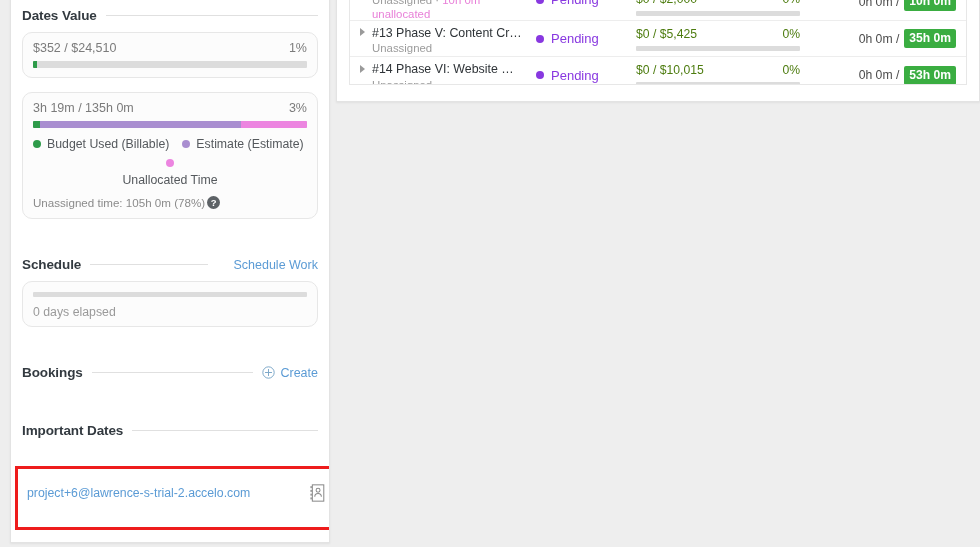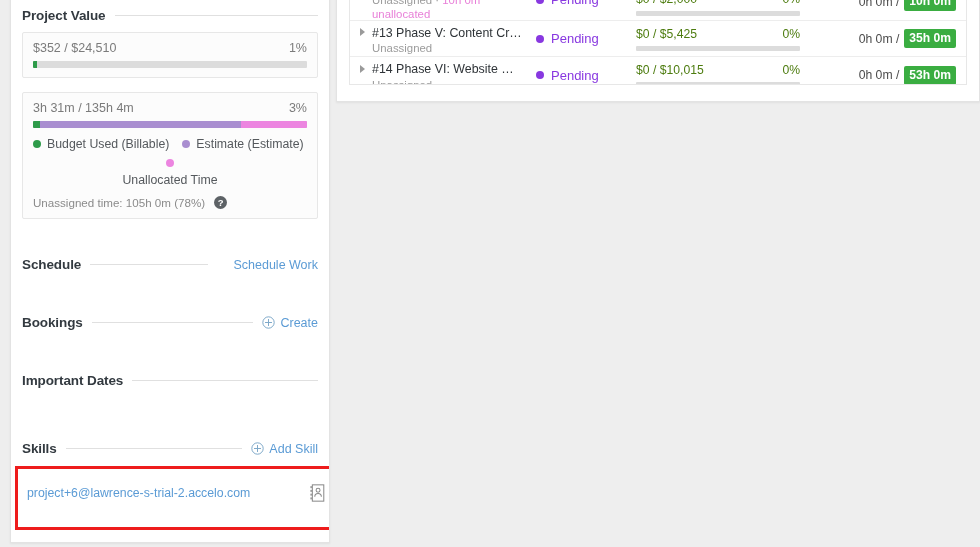--- a/index.html
+++ b/index.html
@@ -43,21 +43,21 @@
     cursor: pointer;
   }
   .sec-action.plain { color: #5b9bd5; margin-left: 16px; }
   .plus-ico { width: 13px; height: 13px; display: block; }
   .plus-ico svg { display: block; }
 
   
   .panel {
     border: 1px solid #e7e7e7;
     background: #fcfcfc;
-    border-radius: 2px;
+    border-radius: 10px;
     padding: 8px 10px 9px 10px;
     margin-bottom: 4px;
   }
   .panel-row {
     display: flex; justify-content: space-between; align-items: baseline;
     font-size: 12.5px; color: #7b7b7b;
     margin-bottom: 6px;
   }
   .panel-row .pct { color: #7b7b7b; }
 
@@ -69,21 +69,21 @@
   .bar span { display: block; height: 100%; }
 
   .legend {
     margin-top: 9px; display: flex; flex-wrap: wrap;
     gap: 8px 13px; align-items: center;
   }
   .legend-item { display: flex; align-items: center; gap: 6px; font-size: 12.3px; color: #55595d; }
   .dot { width: 8px; height: 8px; border-radius: 50%; display: block; flex: none; }
 
   .note {
-    margin-top: 9px; display: flex; align-items: center; gap: 9px;
+    margin-top: 9px; display: flex; align-items: center; gap: 2px;
     font-size: 11.6px; color: #8b8b8b;
   }
   .help-ico {
     width: 13px; height: 13px; border-radius: 50%;
     background: #5d6266; color: #fff;
     font-size: 9.5px; font-weight: bold; line-height: 13px;
     text-align: center; display: block; flex: none; cursor: pointer;
   }
 
   .sched-panel { padding: 10px 10px 7px 10px; }
@@ -176,38 +176,38 @@
   }
 </style>
 </head>
 <body>
 
 <div class="page">
 
   <div class="sidebar">
 
     <div class="sec-head">
-      <div class="sec-title">Project Value</div>
+      <div class="sec-title">Dates Value</div>
       <div class="sec-rule"></div>
     </div>
     <div class="panel">
       <div class="panel-row">
         <span>$352 / $24,510</span>
         <span class="pct">1%</span>
       </div>
       <div class="bar">
         <span id="ev-used" style="width: 1.6%; background: rgb(46, 155, 74);"></span>
       </div>
     </div>
 
     <div class="spacer-xs"></div>
 
     <div class="panel">
       <div class="panel-row">
-        <span>3h 31m / 135h 4m</span>
+        <span>3h 19m / 135h 0m</span>
         <span class="pct">3%</span>
       </div>
       <div class="bar">
         <span id="pb-used" style="width: 2.6%; background: rgb(46, 155, 74);"></span>
         <span id="pb-rem" style="width: 73.4%; background: rgb(169, 142, 208);"></span>
         <span id="pb-unalloc" style="width: 24%; background: rgb(236, 133, 224);"></span>
       </div>
       <div class="legend" id="progress-legend">
           <div class="legend-item">
             <span class="dot" style="background: rgb(46, 155, 74);"></span>
@@ -227,20 +227,24 @@
         <span class="help-ico">?</span>
       </div>
     </div>
 
     <div class="spacer-sm"></div>
 
     <div class="sec-head">
       <div class="sec-title">Schedule</div>
       <div class="sec-rule"></div>
       <div class="sec-action plain">Schedule Work</div>
+    </div>
+    <div class="panel sched-panel">
+      <div class="sched-bar"></div>
+      <div class="sched-label">0 days elapsed</div>
     </div>
 
     <div class="spacer-sm"></div>
 
     <div class="sec-head">
       <div class="sec-title">Bookings</div>
       <div class="sec-rule"></div>
       <div class="sec-action">
         <span class="plus-ico">
           <svg viewBox="0 0 16 16" width="13" height="13">

